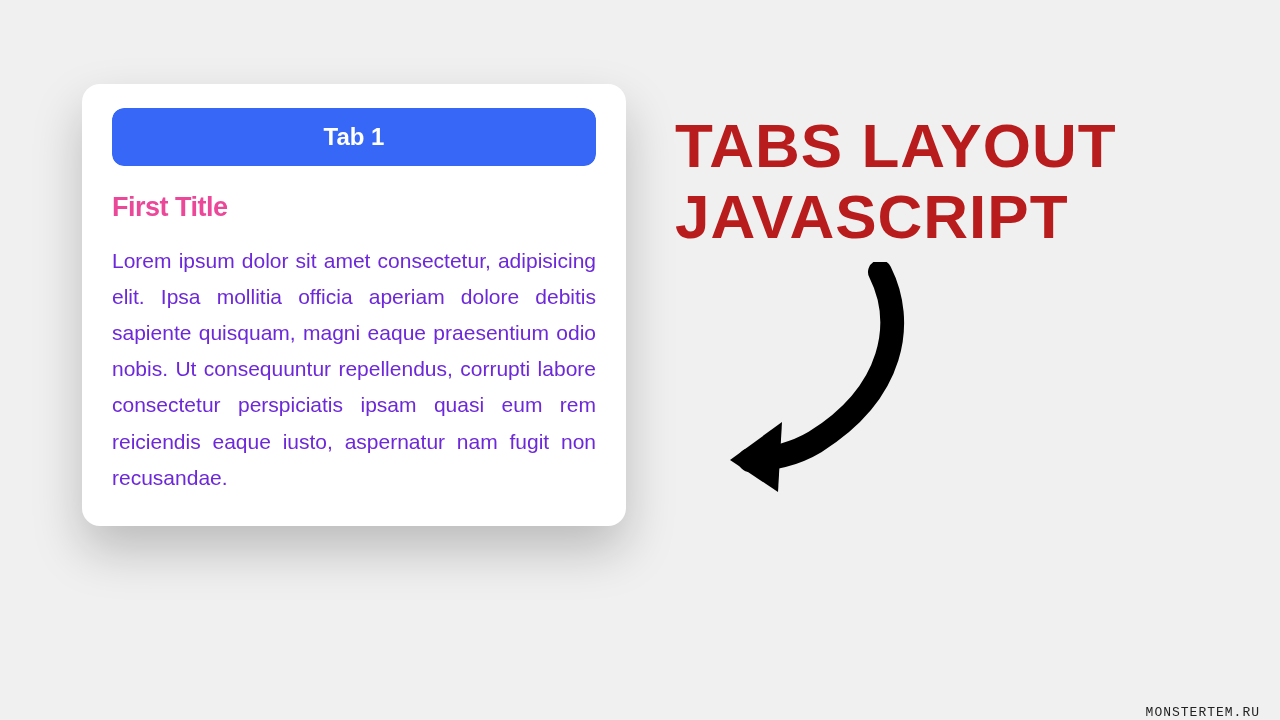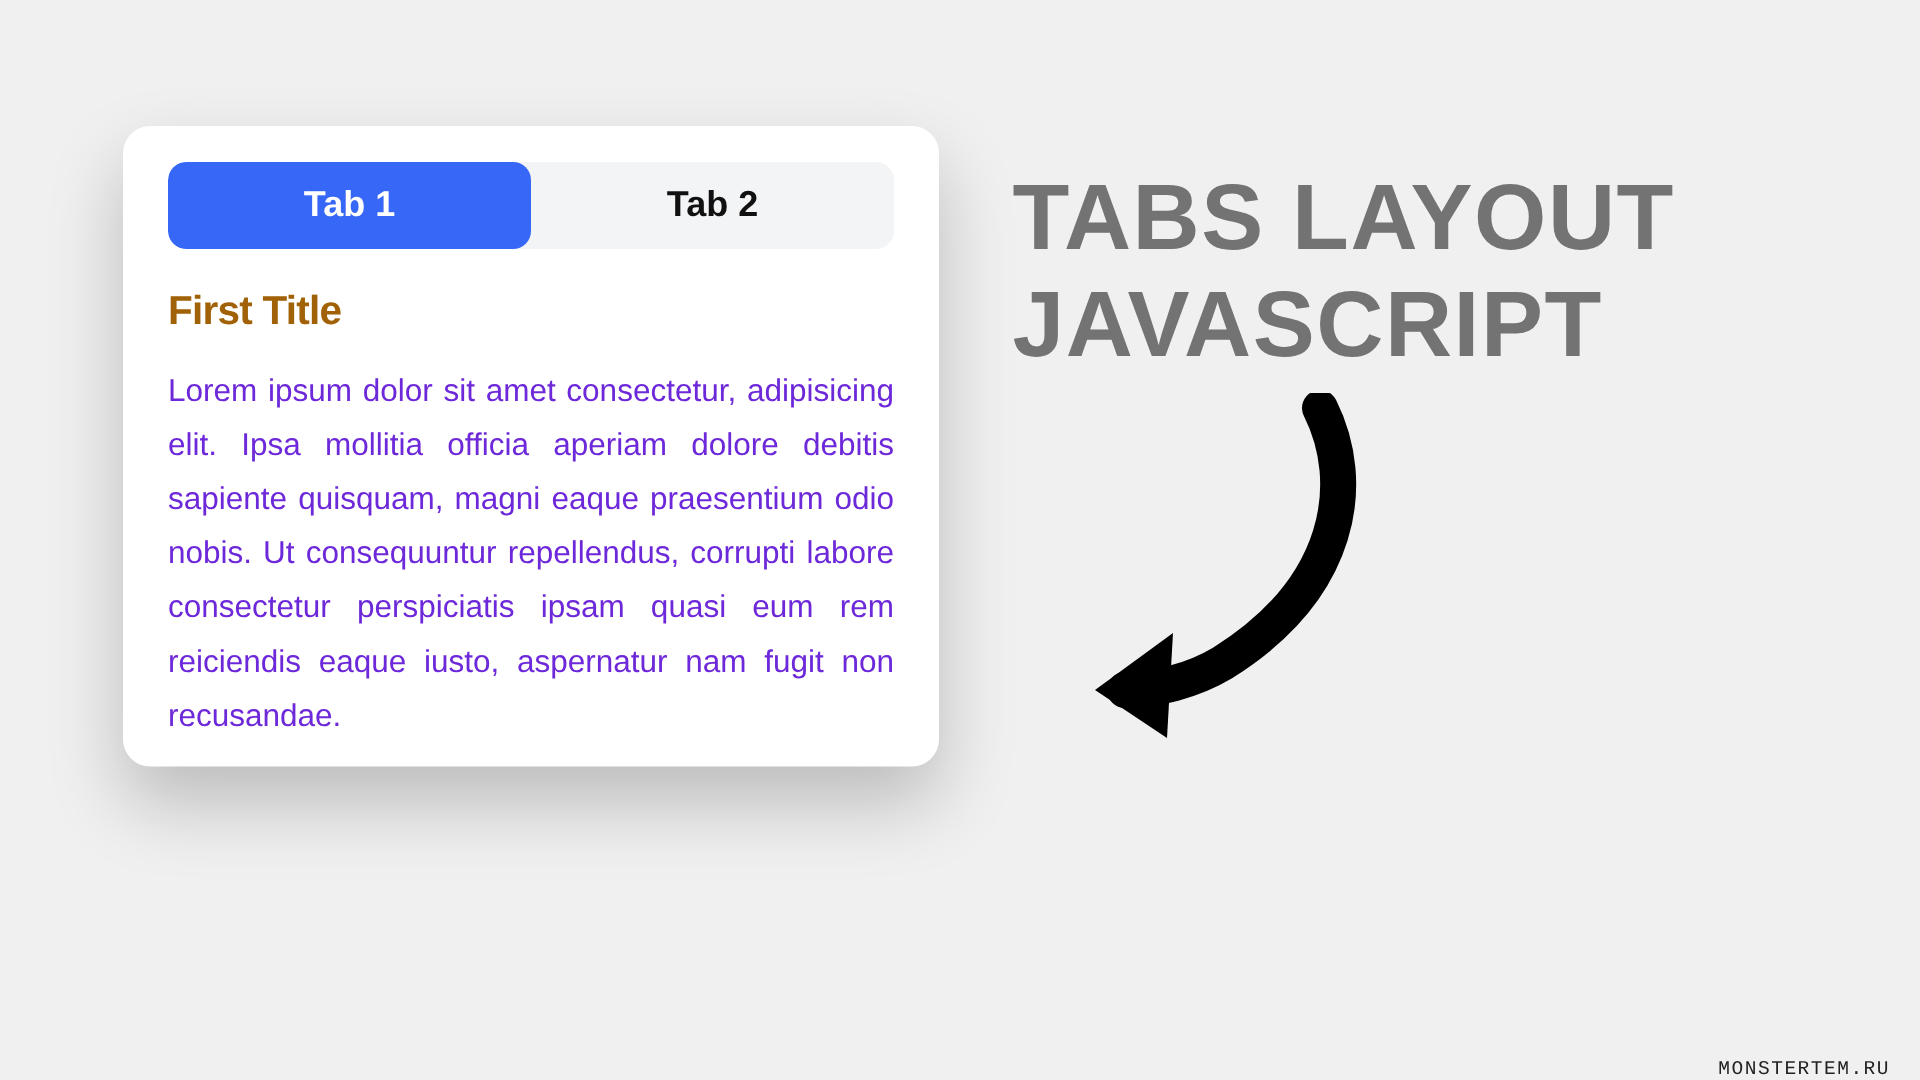--- a/index.html
+++ b/index.html
@@ -11,21 +11,21 @@
     overflow: hidden;
   }
 
   .card {
     position: absolute;
     left: 82px;
     top: 84px;
     width: 544px;
     background: #ffffff;
     border-radius: 18px;
-    padding: 24px 30px 15px 30px;
+    padding: 24px 30px 30px 30px;
     box-shadow: 0 24px 50px rgba(0,0,0,0.22);
   }
 
   .tab-bar {
     display: flex;
     background: #f3f4f6;
     border-radius: 12px;
     overflow: hidden;
     margin-bottom: 26px;
   }
@@ -41,41 +41,41 @@
   }
   .tab.active {
     background: #3667f6;
     color: #ffffff;
     border-radius: 12px;
   }
 
   .content-title {
     font-size: 27px;
     font-weight: 800;
-    color: #a16207;
+    color: #ec4899;
     margin-bottom: 20px;
     letter-spacing: -0.5px;
   }
   .content-body {
     font-size: 21px;
     line-height: 1.72;
     color: #6d28d9;
     text-align: justify;
   }
 
   .headline {
     position: absolute;
     left: 675px;
     top: 110px;
     width: 570px;
     font-size: 62px;
     font-weight: 900;
     line-height: 1.15;
     letter-spacing: 1px;
-    color: #737373;
+    color: #b91c1c;
   }
 
   .arrow {
     position: absolute;
     left: 720px;
     top: 262px;
     width: 200px;
     height: 230px;
   }
 
@@ -89,21 +89,20 @@
     font-family: "Courier New", monospace;
   }
 </style>
 </head>
 <body>
 
 <div class="card">
 
   <div class="tab-bar">
     <div class="tab active">Tab 1</div>
-    <div class="tab">Tab 2</div>
   </div>
 
   <div class="content-title">First Title</div>
 
   <div class="content-body">Lorem ipsum dolor sit amet consectetur, adipisicing elit. Ipsa mollitia officia aperiam dolore debitis sapiente quisquam, magni eaque praesentium odio nobis. Ut consequuntur repellendus, corrupti labore consectetur perspiciatis ipsam quasi eum rem reiciendis eaque iusto, aspernatur nam fugit non recusandae.</div>
 </div>
 
 <div class="headline">TABS LAYOUT JAVASCRIPT</div>
 
 <div class="arrow">

